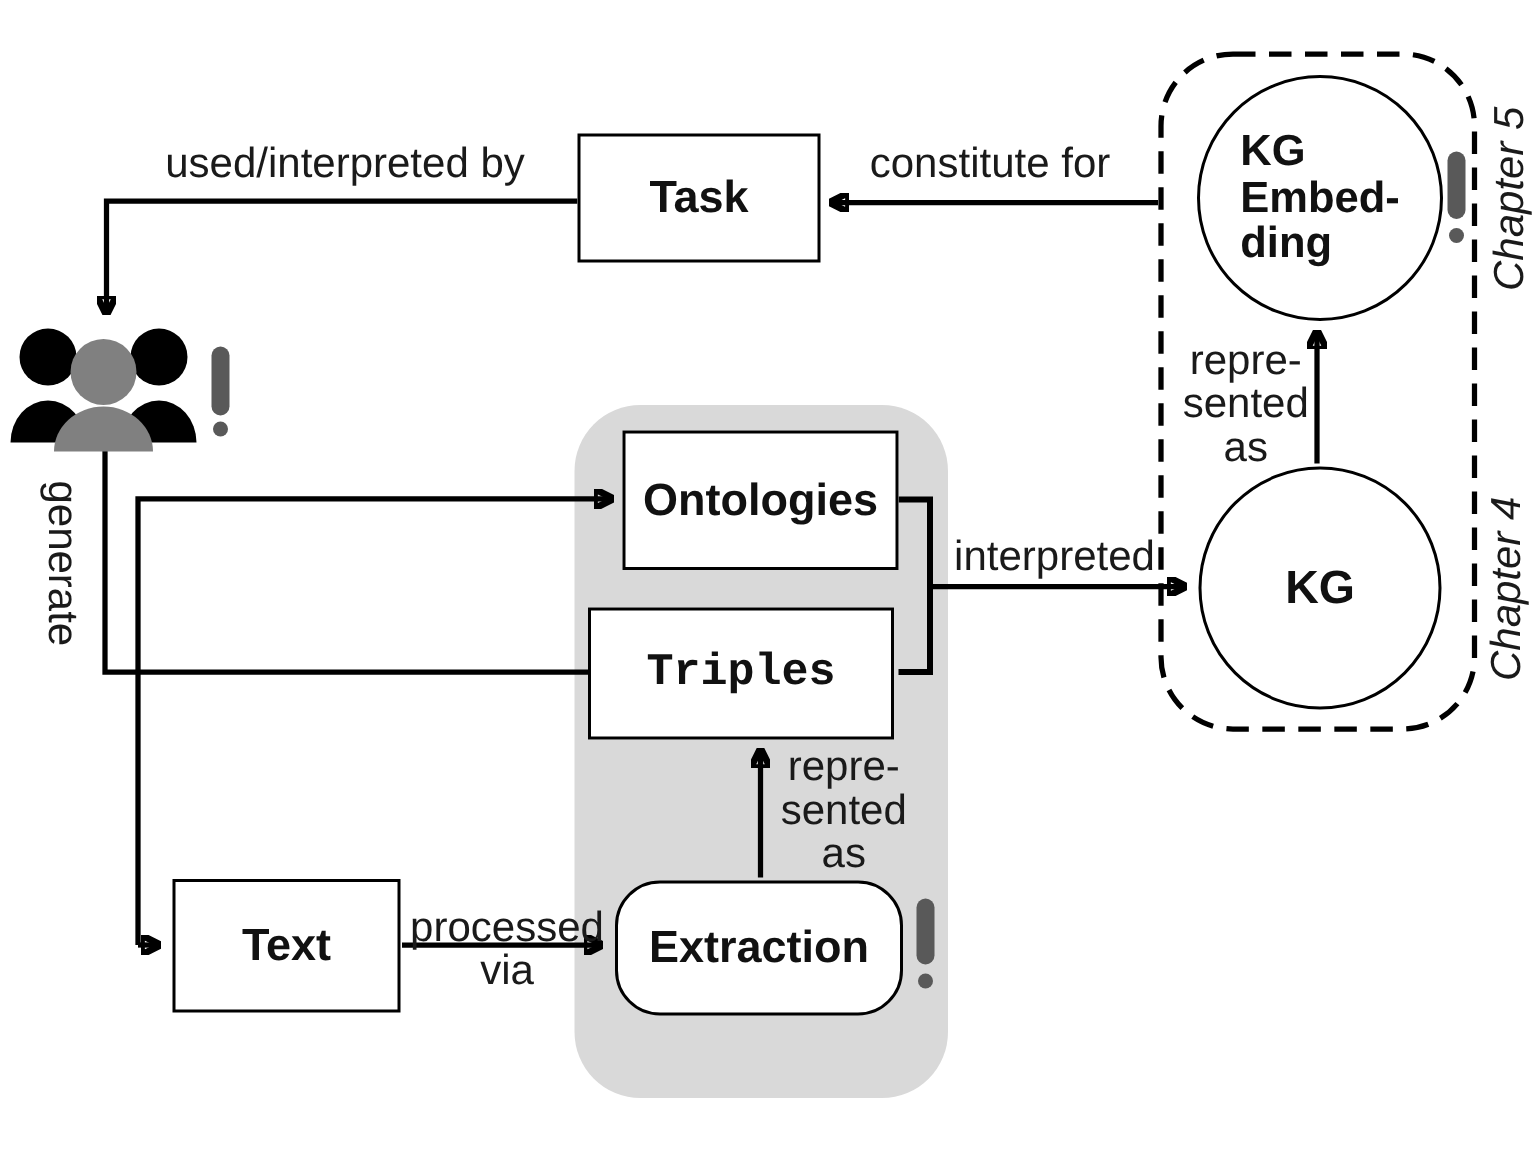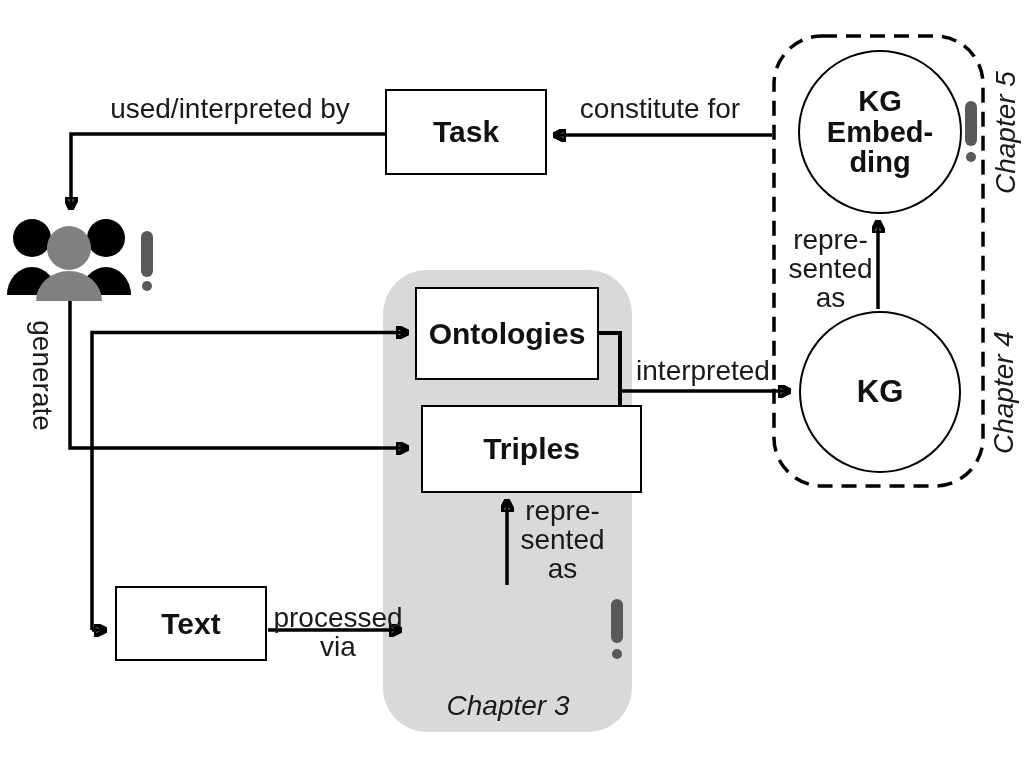--- a/index.html
+++ b/index.html
@@ -17,21 +17,21 @@
   rect.dashed{fill:none;stroke:#000;stroke-width:3.5px;stroke-dasharray:15 9;}
   .box{
     position:absolute;background:#fff;border:2.5px solid #000;
     display:flex;align-items:center;justify-content:center;
     font-weight:bold;font-size:30px;z-index:3;box-sizing:border-box;text-align:center;
   }
   .rounded{border-radius:30px;}
   .circle{
     position:absolute;background:#fff;border:2px solid #000;border-radius:50%;
     display:flex;align-items:center;justify-content:center;
-    font-weight:bold;z-index:3;box-sizing:border-box;text-align:center;
+    font-weight:bold;z-index:3;box-sizing:border-box;
   }
   .kg-circle{font-size:31px;}
   .kge-circle{font-size:29px;line-height:1.05;}
   .lbl{
     position:absolute;font-size:28px;line-height:1.04;text-align:center;
     z-index:3;color:#1a1a1a;white-space:nowrap;
   }
   .pre{white-space:pre-line;}
   .wrap{white-space:normal;margin-top:36px;}
   .italic{font-style:italic;}
@@ -65,24 +65,25 @@
     <path d="M507,585 V500" marker-end="url(#arrow)"></path>
     <path class="elbow" d="M599,333 H620 V448 H599"></path>
     <path d="M620,391 H790" marker-end="url(#arrow)"></path>
     <path d="M878,309 V221" marker-end="url(#arrow)"></path>
   </svg>
 
   <div class="box" style="left:385px;top:89px;width:162px;height:86px;">Task</div>
 
   <div class="box" style="left:415px;top:287px;width:184px;height:93px;">Ontologies</div>
 
-  <div class="box" style="left:421px;top:405px;width:221px;height:88px;">Triples</div>
+  <div class="box" style="left:392px;top:405px;width:204px;height:88px;font-family:Liberation Mono, monospace;">Triples</div>
 
-  <div class="box" style="left:115px;top:586px;width:152px;height:75px;">Text</div>
+  <div class="box" style="left:115px;top:586px;width:152px;height:89px;">Text</div>
 
+  <div class="box rounded" style="left:410px;top:587px;width:192px;height:90px;">Extraction</div>
 
   <div class="circle kg-circle" style="left:799px;top:311px;width:162px;height:162px;">KG</div>
 
   <div class="circle kge-circle pre" style="left:798px;top:50px;width:164px;height:164px;">KG
 Embed-
 ding</div>
 
   <div class="lbl" style="left:85px;top:94px;width:290px;">used/interpreted by</div>
 
   <div class="lbl" style="left:555px;top:94px;width:210px;">constitute for</div>
@@ -94,21 +95,20 @@
   <div class="lbl pre" style="left:510px;top:496px;width:105px;">repre-
 sented
 as</div>
 
   <div class="lbl pre" style="left:778px;top:225px;width:105px;">repre-
 sented
 as</div>
 
   <div class="lbl" style="left:628px;top:356px;width:150px;">interpreted</div>
 
-  <div class="lbl italic" style="left:398px;top:691px;width:220px;">Chapter 3</div>
 
   <div class="lbl italic rotm90" style="left:919px;top:378px;width:170px;">Chapter 4</div>
 
   <div class="lbl italic rotm90" style="left:921px;top:118px;width:170px;">Chapter 5</div>
 
   <svg class="people" width="140" height="88" viewBox="0 0 140 88">
     <g fill="#000000">
       <circle cx="26" cy="23" r="19"></circle>
       <path d="M1,80 a25,28 0 0 1 50,0 z"></path>
     </g>

